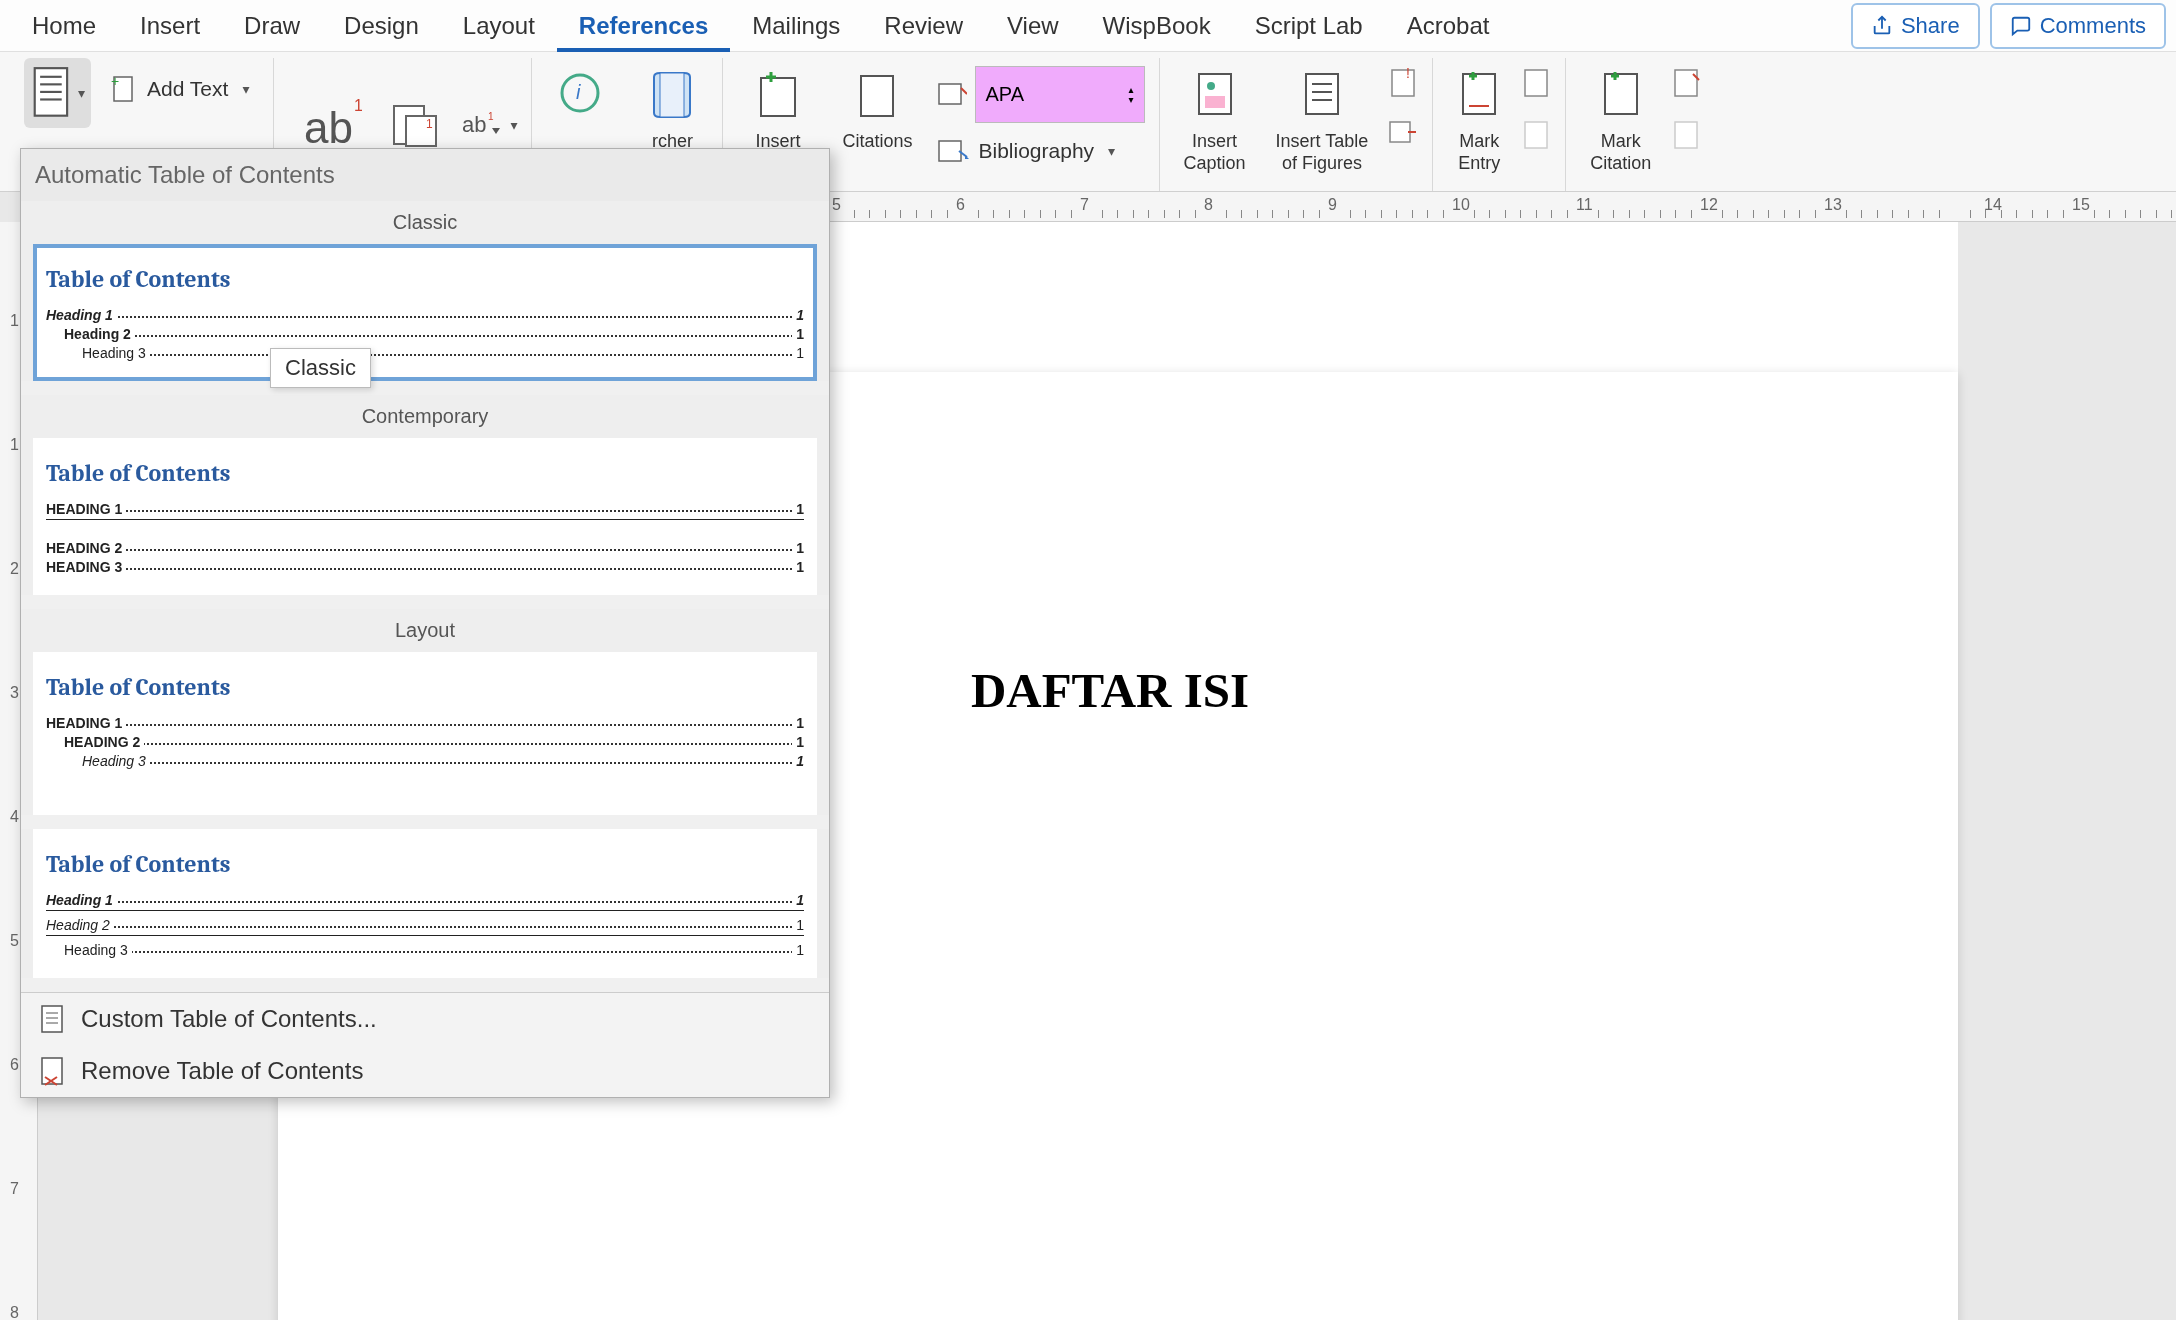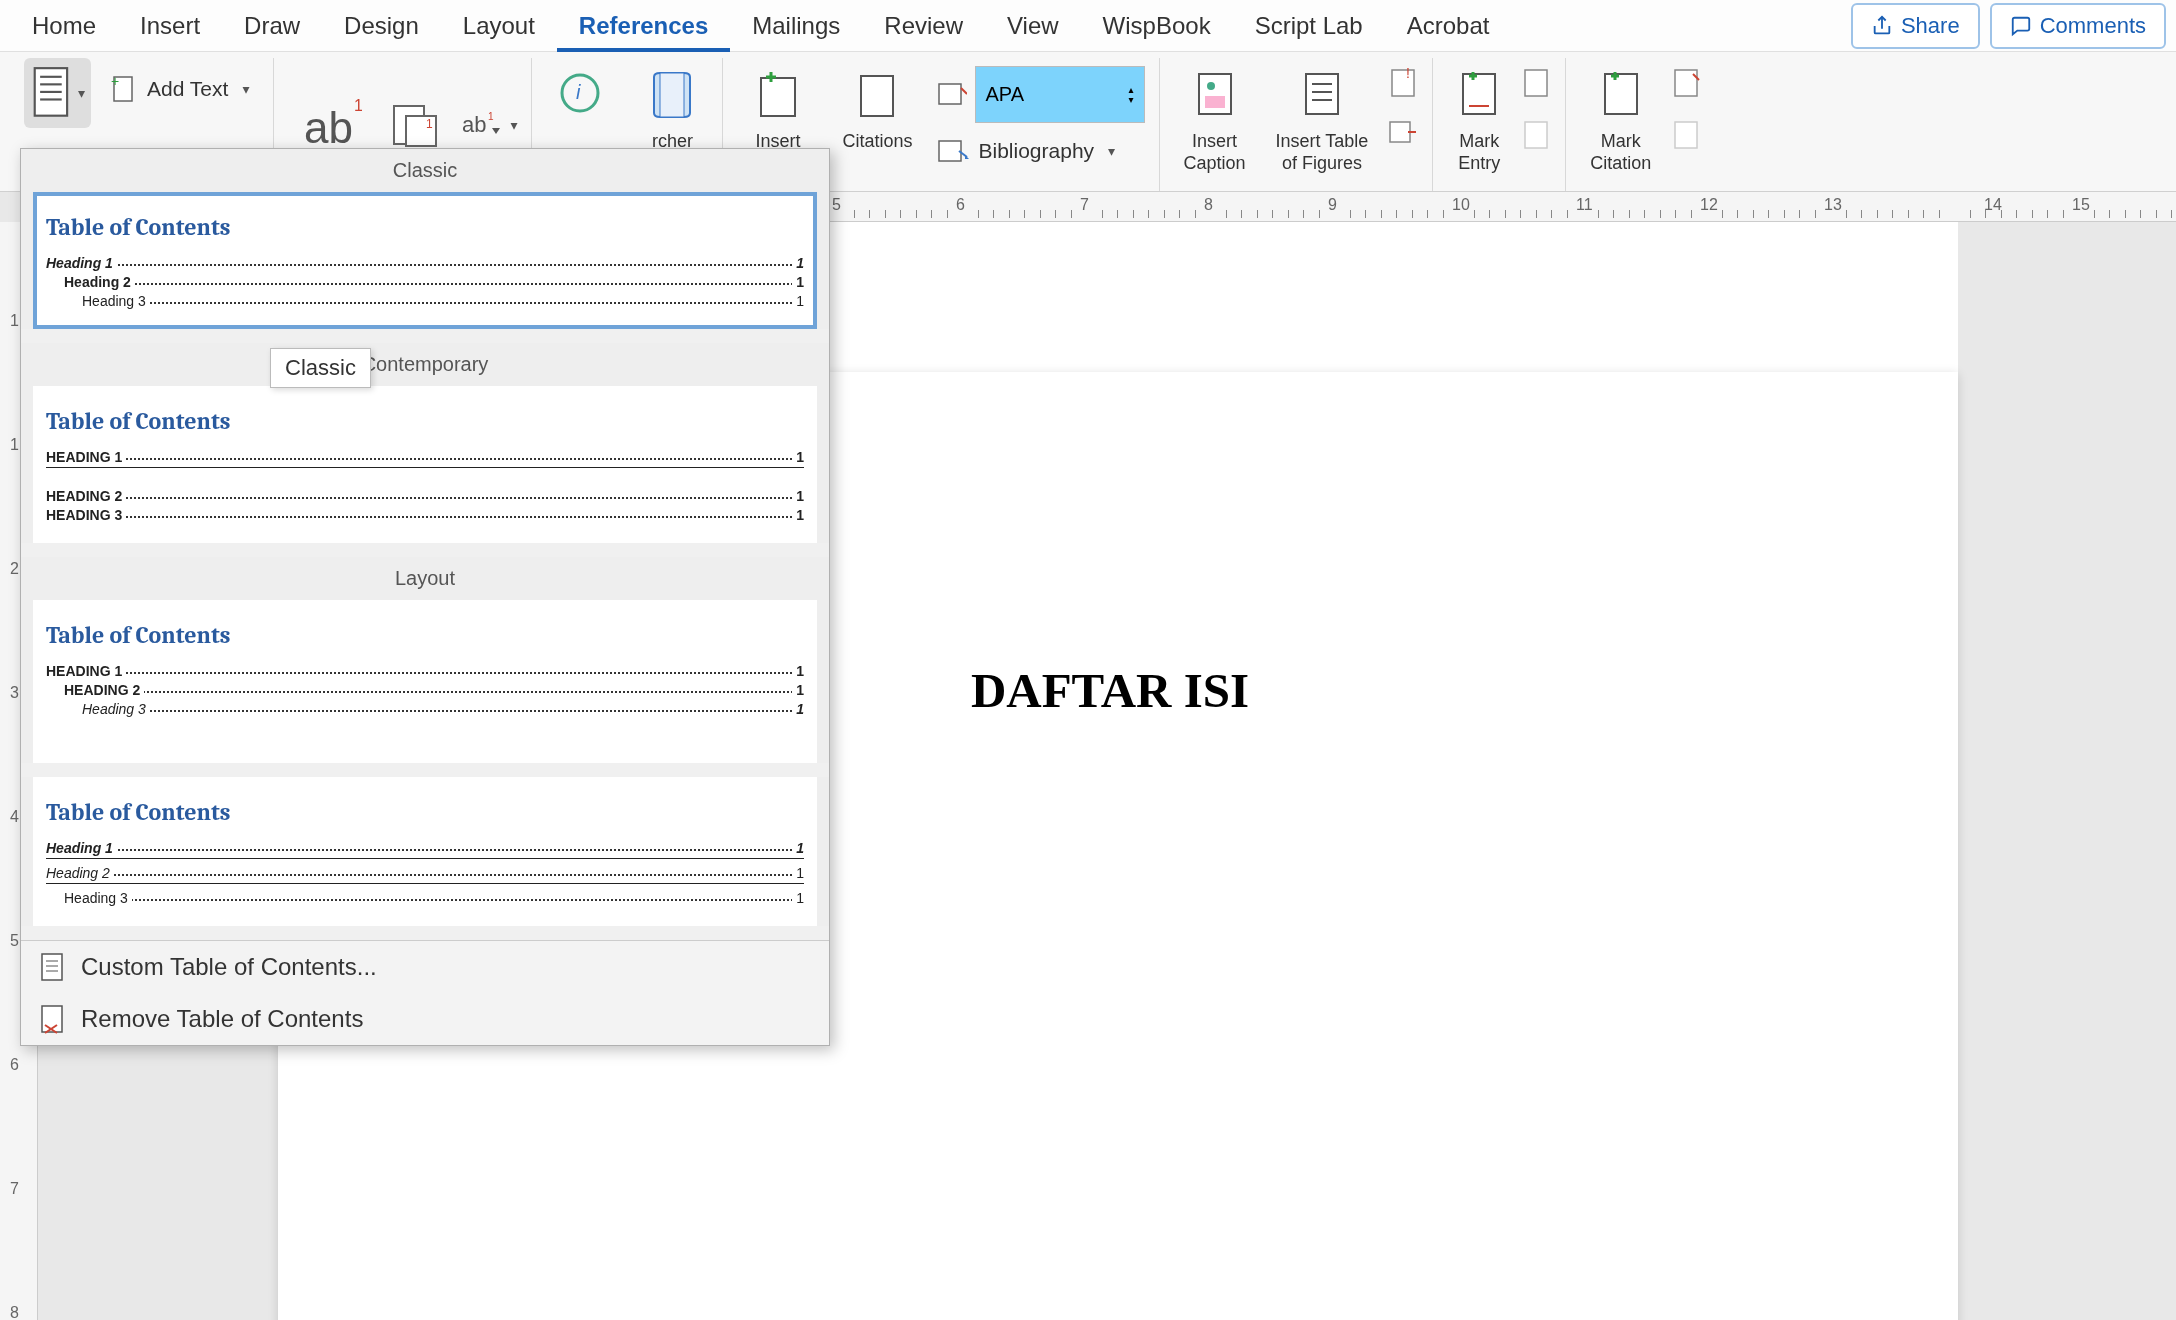--- a/index.html
+++ b/index.html
@@ -15,21 +15,21 @@
 
 .ribbon { display: flex; background: #f7f7f7; height: 140px; border-bottom: 1px solid #d0d0d0; padding: 6px 10px 0 10px; }
 .group { display: flex; flex-direction: row; align-items: flex-start; border-right: 1px solid #d8d8d8; padding: 0 14px; }
 .group:last-child { border-right: none; }
 .big-btn { display: flex; flex-direction: column; align-items: center; justify-content: flex-start; padding: 4px 10px; cursor: pointer; text-align: center; }
 .big-btn .icon-wrap { height: 66px; display: flex; align-items: center; justify-content: center; }
 .big-btn .label { font-size: 18px; color: #333; line-height: 22px; margin-top: 2px; }
 .small-row { display: flex; align-items: center; padding: 6px 10px; cursor: pointer; gap: 10px; font-size: 21px; color: #333; }
 .chev { font-size: 14px; color: #555; margin-left: 4px; }
 .toc-split { display: flex; align-items: center; background: #dedede; border-radius: 6px; padding: 8px 6px; cursor: pointer; }
-.dropdown-input { display: flex; align-items: center; border: 1px solid #bbb; background: #7dd3fc; padding: 16px 10px; font-size: 20px; width: 170px; justify-content: space-between; }
+.dropdown-input { display: flex; align-items: center; border: 1px solid #bbb; background: #f0abfc; padding: 16px 10px; font-size: 20px; width: 170px; justify-content: space-between; }
 .spinner { display: flex; flex-direction: column; font-size: 10px; line-height: 10px; }
 
 
 .workspace { position: absolute; top: 192px; left: 0; right: 0; bottom: 0; background: #e8e8e8; }
 .hruler { position: absolute; top: 0; left: 38px; right: 0; height: 30px; background: #f5f5f5; border-bottom: 1px solid #ccc; font-size: 14px; color: #666; }
 .hruler-inner { position: relative; height: 100%; }
 .ruler-num { position: absolute; top: 4px; font-size: 16px; }
 .ruler-tick { position: absolute; top: 18px; width: 1px; height: 8px; background: #888; }
 .vruler { position: absolute; top: 30px; left: 0; width: 38px; bottom: 0; background: #f5f5f5; border-right: 1px solid #ccc; font-size: 14px; color: #666; }
 .vruler-num { position: absolute; left: 10px; font-size: 16px; }
@@ -440,20 +440,21 @@
     </div>
   <div class="doc-scroll">
     <div style="position:absolute; top:0; left:240px; width:1680px; height:150px; background:#fff;"></div>
     <div class="page">
       <div class="page-title">DAFTAR ISI</div>
     </div>
   </div>
 </div>
 
 <div class="toc-panel">
+  <div class="toc-header">Automatic Table of Contents</div>
   <div class="toc-gallery">
 
     <div class="style-block">
       <div class="style-name">Classic</div>
       <div class="style-preview selected">
         <div class="toc-title">Table of Contents</div>
         <div class="toc-line">
             <span class="txt">Heading 1</span>
             <span class="dots"></span>
             <span class="pg">1</span>

